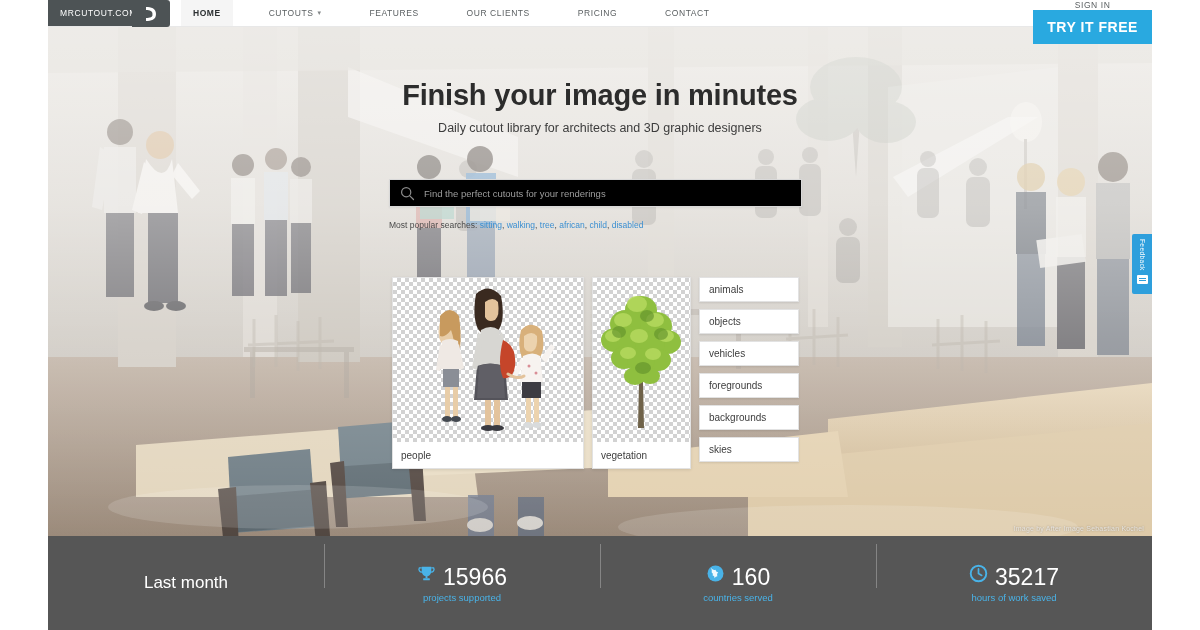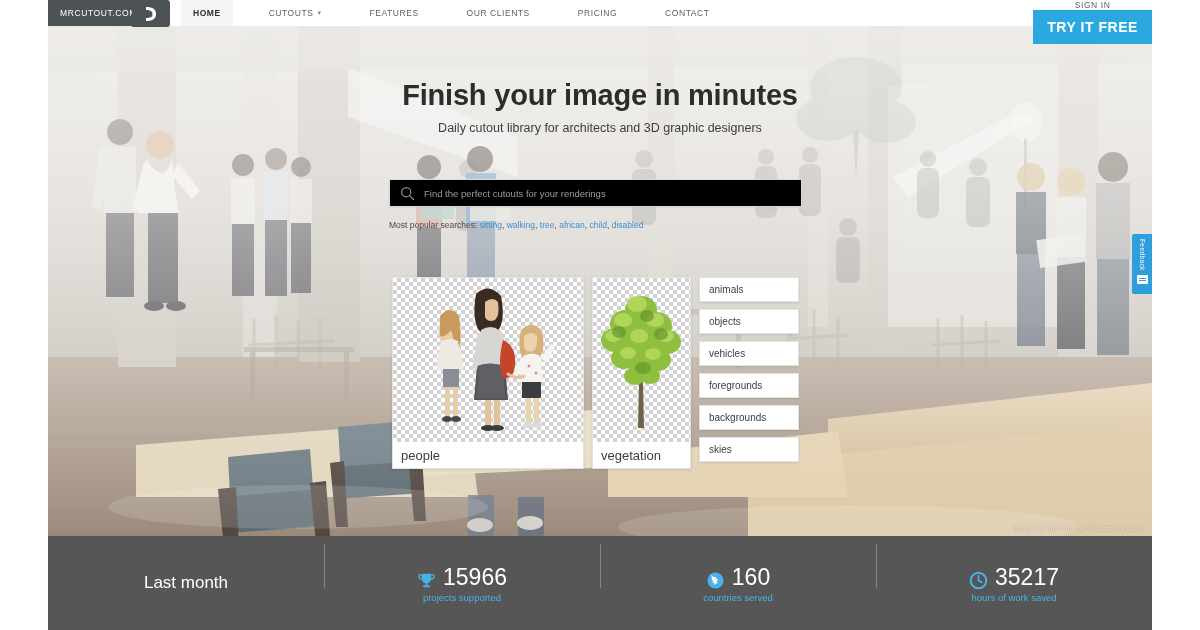--- a/index.html
+++ b/index.html
@@ -101,21 +101,21 @@
   .card-veg { width: 99px; }
   .card-thumb {
     position: relative; height: 164px; overflow: hidden;
     background-image:
       linear-gradient(45deg, #d2d2d2 25%, transparent 25%, transparent 75%, #d2d2d2 75%),
       linear-gradient(45deg, #d2d2d2 25%, transparent 25%, transparent 75%, #d2d2d2 75%);
     background-size: 8px 8px; background-position: 0 0, 4px 4px; background-color: #ffffff;
   }
   .card-label {
     height: 26px; display: flex; align-items: center; padding: 0 8px;
-    font-size: 13px; color: #3d3d3d; background: #fff;
+    font-size: 10px; color: #3d3d3d; background: #fff;
   }
   .cat-list { display: flex; flex-direction: column; }
   .cat-item {
     width: 100px; height: 25px; background: #ffffff;
     border: 1px solid #e2e2e2; box-shadow: 0 1px 2px rgba(0,0,0,.10);
     display: flex; align-items: center; padding: 0 9px;
     font-size: 10px; color: #3d3d3d; margin-bottom: 7px;
   }
 
   
@@ -140,21 +140,21 @@
     position: absolute; left: 48px; top: 536px; width: 1104px; height: 94px;
     background: #565656; display: flex; align-items: center;
   }
   .stat { flex: 1; text-align: center; position: relative; color: #ffffff; }
   .stat + .stat::before {
     content: ""; position: absolute; left: 0; top: -20px; width: 1px; height: 44px;
     background: rgba(255,255,255,.28);
   }
   .stat-lead { font-size: 17px; line-height: 22px; color: #ffffff; }
   .stat-main {
-    display: flex; align-items: flex-end; justify-content: center; gap: 7px;
+    display: flex; align-items: flex-start; justify-content: center; gap: 7px;
     font-size: 23px; color: #ffffff; line-height: 26px;
   }
   .stat-sub { font-size: 9.5px; color: #49b3e8; margin-top: 2px; }
   .stat-icon { display: flex; align-items: center; }
 </style>
 </head>
 <body>
 
 <div class="page">
 

